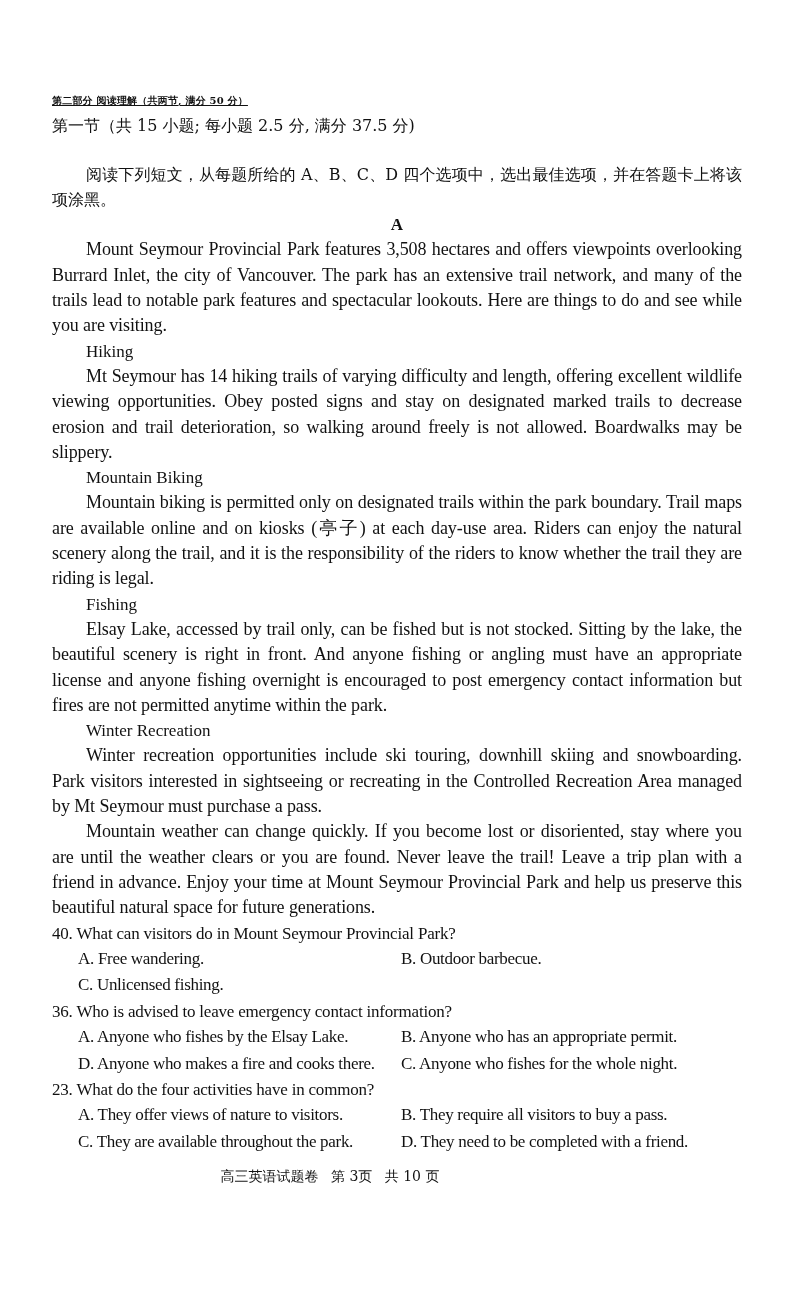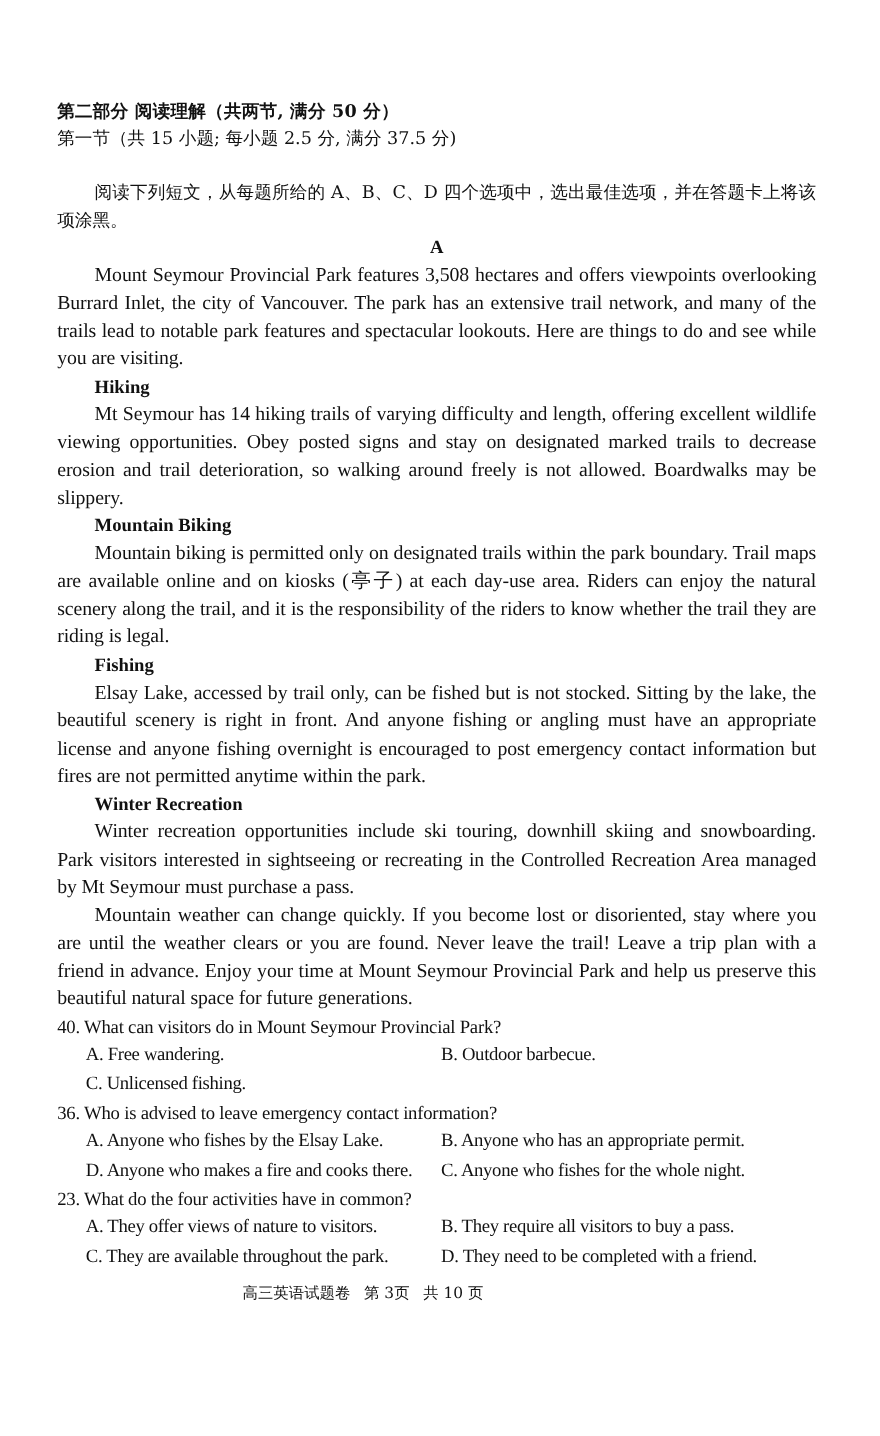--- a/index.html
+++ b/index.html
@@ -24,22 +24,23 @@
   .line {
     font-size: 17px;
     line-height: 25.3px;
     margin: 0;
   }
   .cn {
     font-family: "DejaVu Serif", "Liberation Serif", serif;
   }
   .cn-bold {
     font-weight: bold;
-    font-size: 16px;
+    font-size: 10px;
     letter-spacing: 0.2px;
+    text-decoration: underline;
   }
   .cn-norm {
     font-size: 16px;
   }
   .indent {
     text-indent: 34px;
     margin-top: 23px;
   }
   .justify {
     text-align: justify;
@@ -47,21 +48,21 @@
   .center {
     text-align: center;
   }
   .section-letter {
     font-weight: bold;
     font-size: 17px;
     line-height: 25.3px;
     margin: 0;
   }
   .subhead {
-    font-weight: bold;
+    font-weight: normal;
     font-size: 17px;
     line-height: 25.3px;
     margin: 0;
     padding-left: 34px;
   }
   .para {
     font-size: 18px;
     line-height: 25.3px;
     margin: 0;
     text-indent: 34px;

